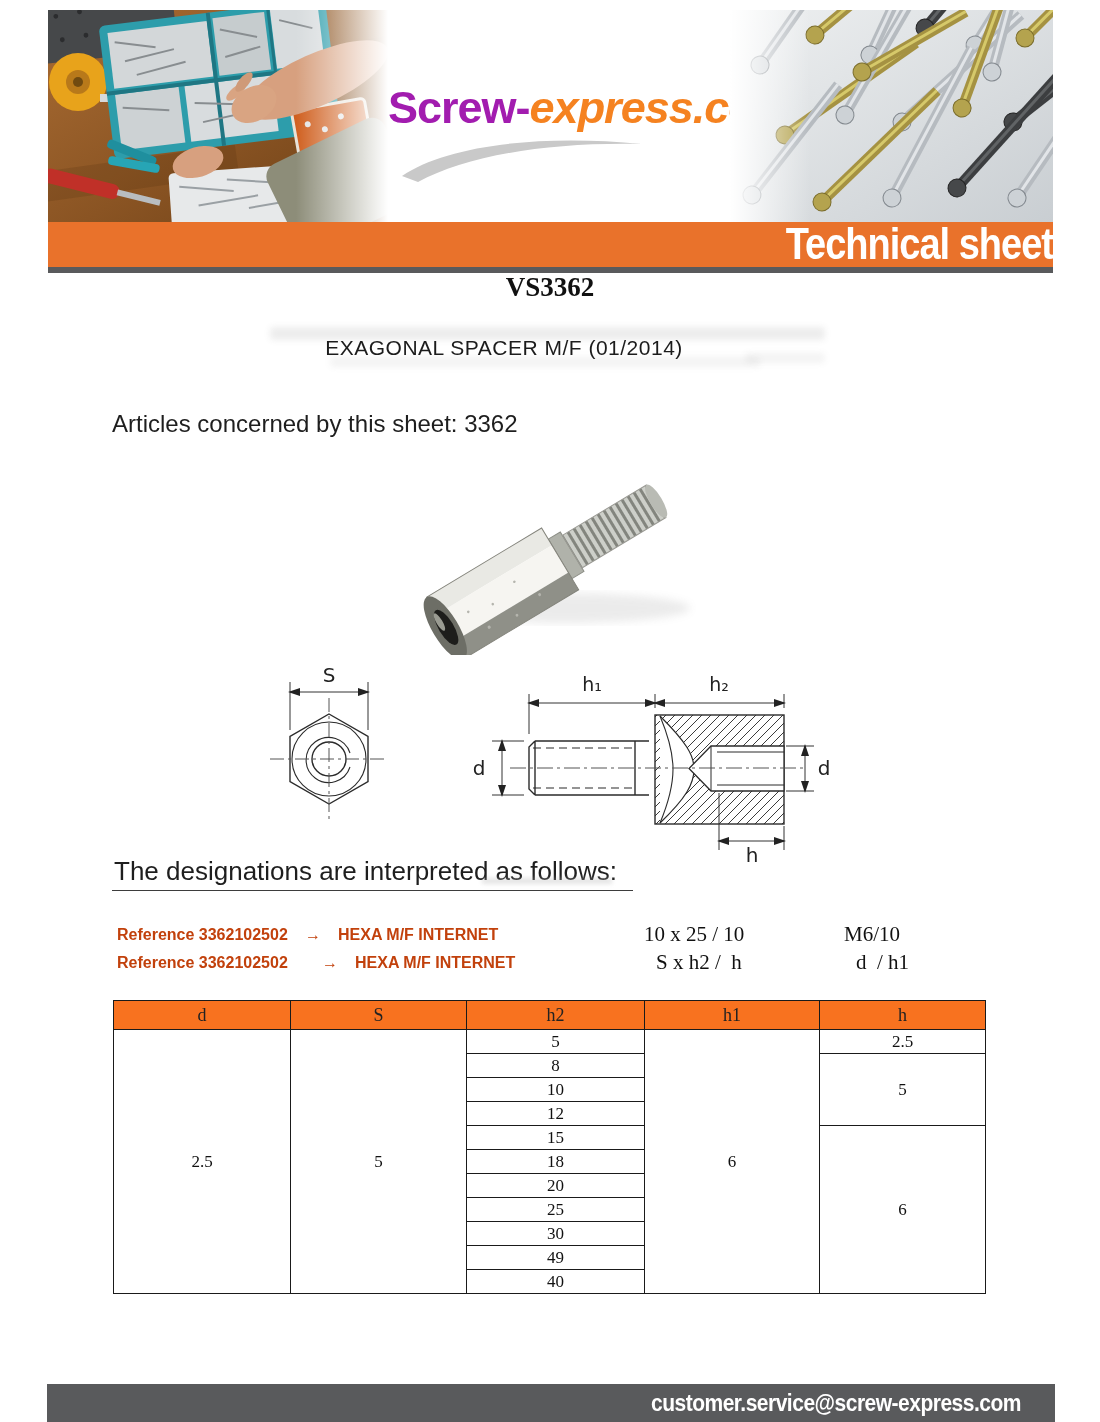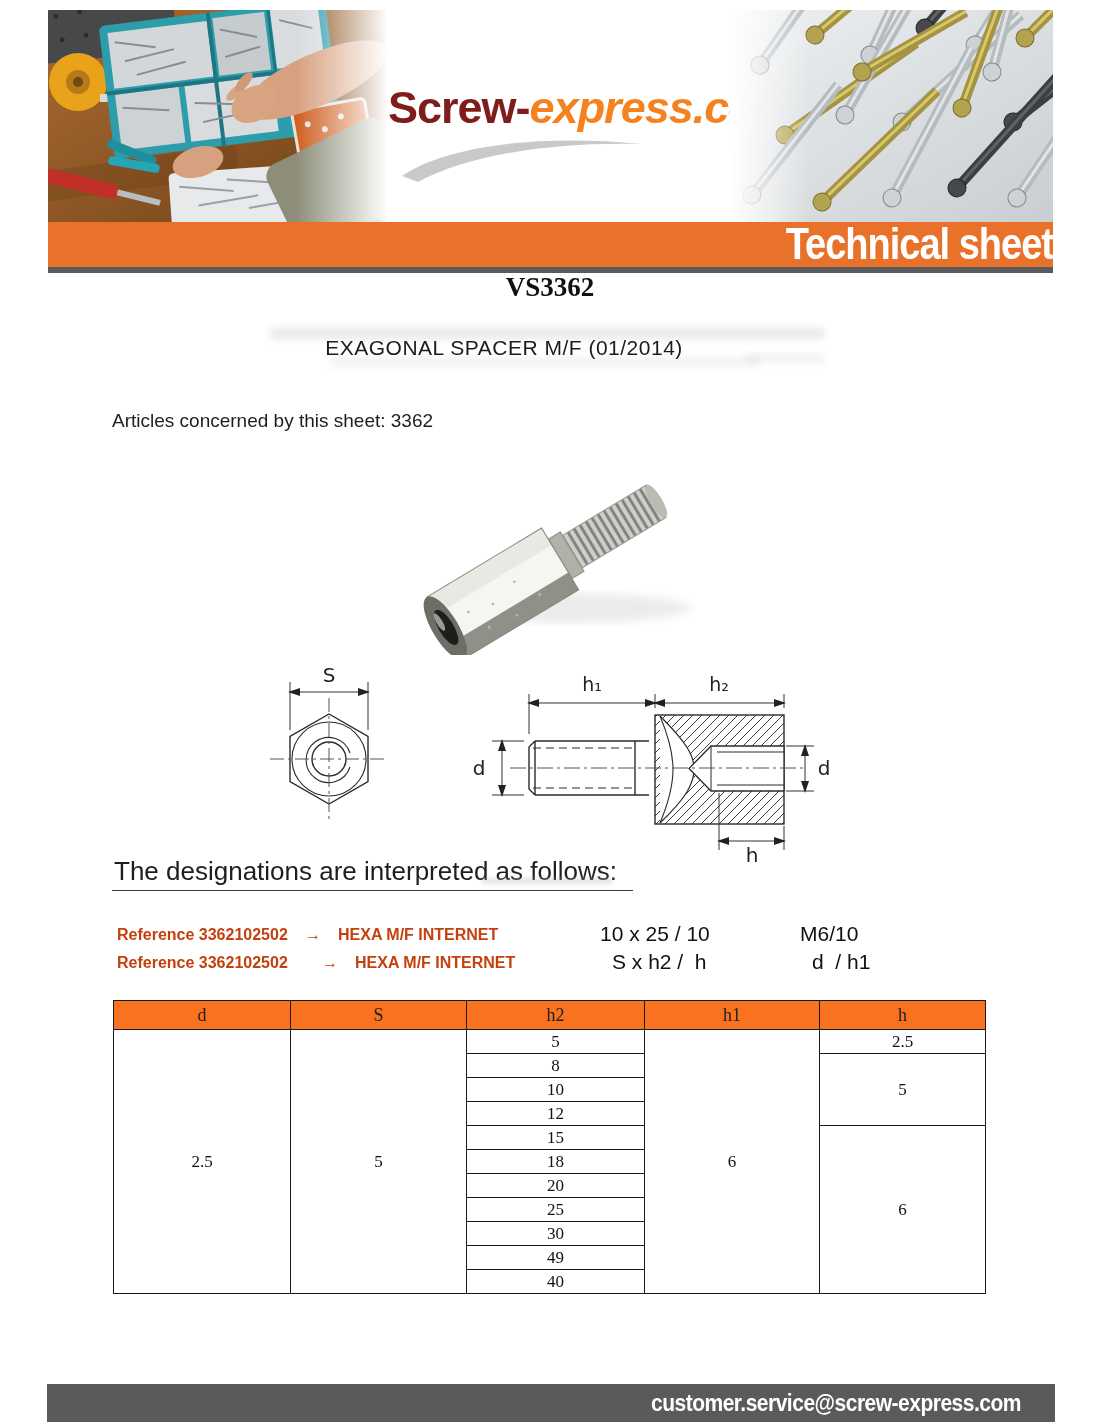--- a/index.html
+++ b/index.html
@@ -5,44 +5,44 @@
   html,body{margin:0;padding:0;background:#ffffff;}
   .page{position:relative;width:1100px;height:1422px;background:#fff;overflow:hidden;
         font-family:"Liberation Sans",sans-serif;color:#1a1a1a;}
   .abs{position:absolute;}
 
   
   .photo{position:absolute;top:10px;height:212px;}
   .logo-area{position:absolute;top:10px;left:388px;width:342px;height:212px;background:#fff;}
   .logo-line{position:absolute;top:72px;left:0;width:100%;text-align:center;white-space:nowrap;
              font-size:45px;font-weight:bold;letter-spacing:-1px;}
-  .logo-dark{color:#7f1d1d;}
+  .logo-dark{color:#a21caf;}
   .logo-orange{color:#f58220;font-style:italic;}
   .swoosh{position:absolute;top:122px;left:8px;}
 
   .banner{position:absolute;left:48px;top:222px;width:1005px;height:45px;background:#e9722b;
           display:flex;align-items:center;justify-content:flex-end;}
   .banner span{display:inline-block;transform:scaleY(1.16);font-size:38px;font-weight:bold;
                letter-spacing:-1px;color:#fff;}
   .divider{position:absolute;left:48px;top:267px;width:1005px;height:6px;background:#595a5c;}
 
   .sheet-code{position:absolute;left:0;top:272px;width:1100px;text-align:center;
               font-family:"Liberation Serif",serif;font-weight:bold;font-size:27px;color:#111;}
   .subtitle{position:absolute;left:0;top:336px;width:1008px;text-align:center;
             font-size:21px;letter-spacing:.5px;color:#1c1c1c;}
   .ghost{position:absolute;background:#8f8f8f;border-radius:4px;filter:blur(3px);}
-  .articles{position:absolute;left:112px;top:410px;font-size:19px;color:#1e1e1e;}
+  .articles{position:absolute;left:112px;top:410px;font-size:24px;color:#1e1e1e;}
 
   .designations-heading{position:absolute;left:112px;top:856px;font-size:26px;color:#1e1e1e;
         border-bottom:1.5px solid #3d3d3d;padding:0 16px 3px 2px;}
   .smudge{position:absolute;background:#b5b5b5;opacity:.35;filter:blur(2px);}
 
   .ref-row{position:absolute;left:0;top:0;width:1100px;height:26px;}
   .ref-sans{font-size:16px;color:#c2410c;position:absolute;white-space:nowrap;font-weight:bold;}
-  .ref-serif{font-family:Liberation Sans, sans-serif;font-size:21px;color:#111;position:absolute;white-space:nowrap;}
+  .ref-serif{font-family:Liberation Serif, serif;font-size:21px;color:#111;position:absolute;white-space:nowrap;margin-left:44px;}
 
   table.dims{position:absolute;left:113px;top:1000px;width:872px;border-collapse:collapse;
              table-layout:fixed;}
   table.dims th{background:#f8721f;border:1px solid #1a1a1a;height:26px;
                 font-family:"Liberation Serif",serif;font-size:18px;font-weight:normal;color:#222;}
   table.dims td{border:1px solid #1a1a1a;height:23px;padding:0;text-align:center;vertical-align:middle;
                 font-family:"Liberation Serif",serif;font-size:17px;color:#111;}
 
   .footer{position:absolute;left:47px;top:1384px;width:1008px;height:47px;background:#595a5c;
           box-sizing:border-box;text-align:right;padding-right:34px;}

